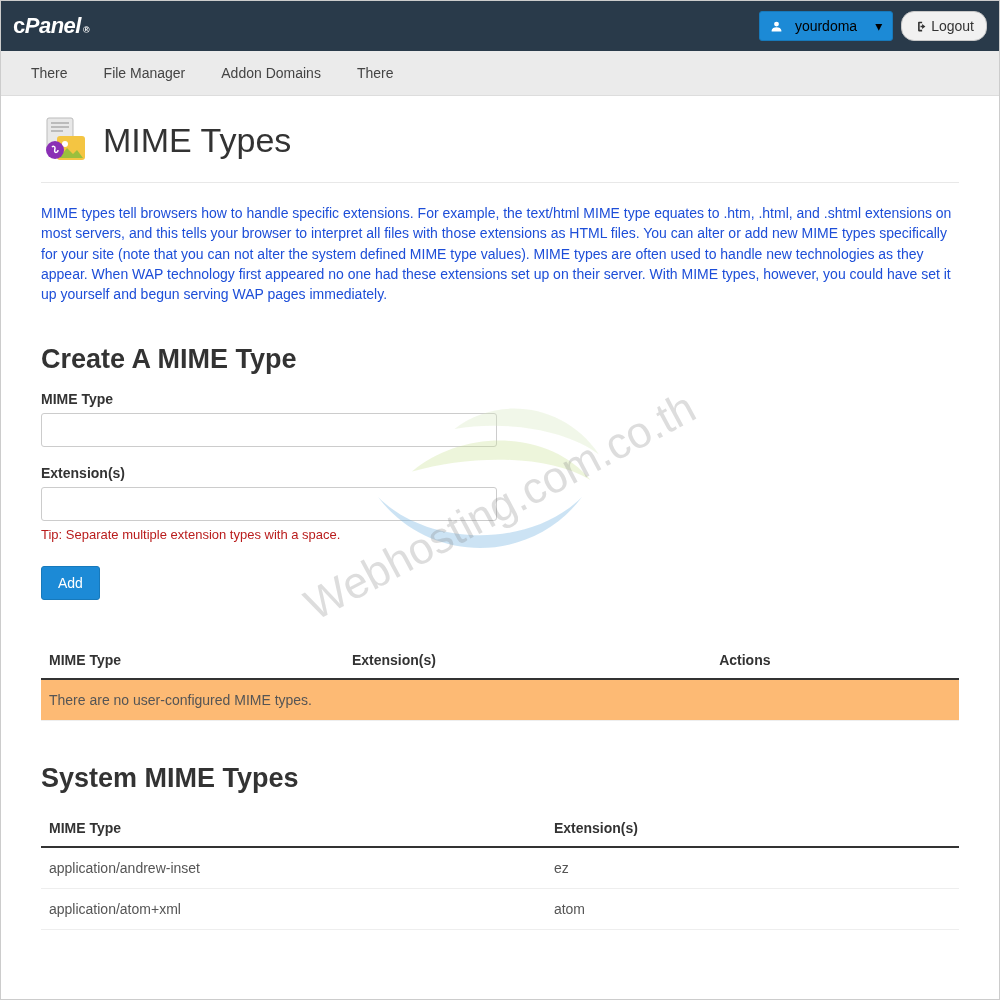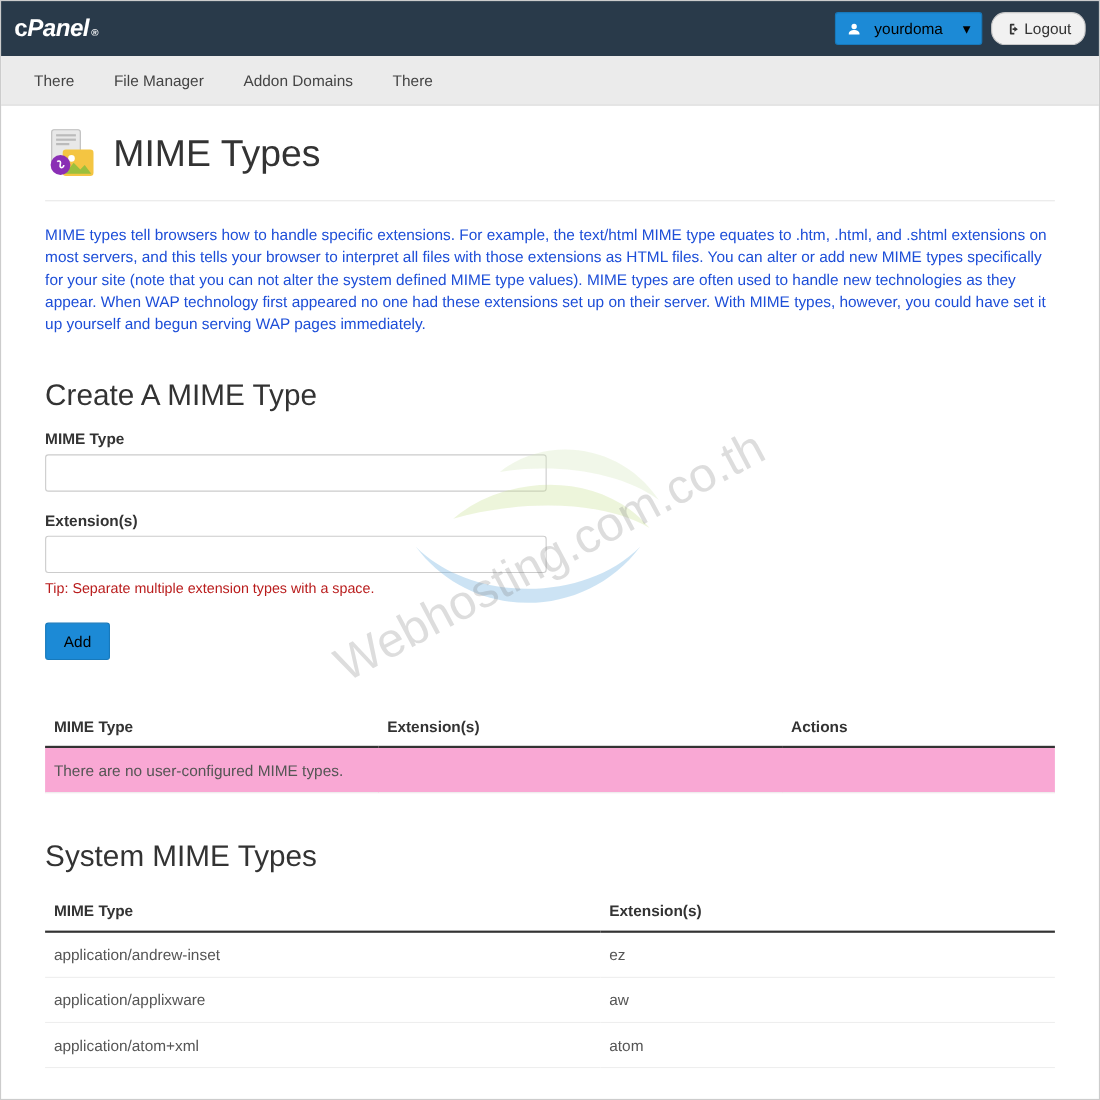--- a/index.html
+++ b/index.html
@@ -19,35 +19,35 @@
 .navbar { background: #ebebeb; border-bottom: 1px solid #ddd; display: flex; padding: 0 12px; }
 .nav-item { padding: 14px 18px; color: #444; cursor: pointer; font-size: 14px; }
 
 .content { padding: 20px 40px; }
 .page-header { display: flex; align-items: center; gap: 14px; border-bottom: 1px solid #e8e8e8; padding-bottom: 18px; margin-bottom: 20px; }
 .page-icon { width: 48px; height: 48px; position: relative; }
 .page-title { font-size: 34px; font-weight: 400; color: #333; }
 
 .intro { color: #1d4ed8; line-height: 1.45; margin-bottom: 40px; }
 
-h2.section-title { font-size: 27px; font-weight: 400; color: #333; margin-bottom: 16px; margin-top: 10px; }
+h2.section-title { font-size: 27px; font-weight: 700; color: #333; margin-bottom: 16px; margin-top: 10px; }
 
 .form-group { margin-bottom: 18px; }
 .form-label { font-weight: 700; display: block; margin-bottom: 6px; }
 .form-input { width: 456px; max-width: 100%; padding: 8px 10px; border: 1px solid #ccc; border-radius: 3px; font-size: 14px; }
 .tip { color: #b91c1c; font-size: 13px; margin-top: 6px; }
 
-.btn-primary { background: #1c8ad6; border: 1px solid #1779bb; color: #000000; padding: 8px 16px; border-radius: 3px; font-size: 14px; cursor: pointer; margin-top: 6px; }
+.btn-primary { background: #1c8ad6; border: 1px solid #1779bb; color: #ffffff; padding: 8px 16px; border-radius: 3px; font-size: 14px; cursor: pointer; margin-top: 6px; }
 
 .section-gap { margin-top: 42px; }
 
 table.data { width: 100%; border-collapse: collapse; margin-top: 8px; }
 table.data th { text-align: left; font-weight: 700; padding: 10px 8px; border-bottom: 2px solid #333; font-size: 14px; }
 table.data td { padding: 12px 8px; border-bottom: 1px solid #eee; color: #555; }
-.empty-row td { background: #f9a8d4; padding: 12px 10px; }
+.empty-row td { background: #fdba74; padding: 12px 10px; }
 
 .watermark { position: absolute; left: 50%; top: 50%; transform: translate(-50%, -38%) rotate(-28deg); font-size: 44px; color: rgba(120,120,120,0.25); font-weight: 400; pointer-events: none; white-space: nowrap; z-index: 999; }
 .wm-circle { position: absolute; left: 48%; top: 48%; transform: translate(-50%,-50%); width: 340px; height: 340px; pointer-events: none; opacity: 0.35; z-index: 998; }
 
 svg.mime-icon { width: 48px; height: 48px; }
 svg.user-icon, svg.logout-icon { width: 13px; height: 13px; }
 </style>
 </head>
 <body>
 
@@ -145,24 +145,20 @@
         <th style="width:55%">MIME Type</th>
         <th>Extension(s)</th>
       </tr>
     </thead>
     <tbody id="system-rows">
         <tr>
           <td>application/andrew-inset</td>
           <td>ez</td>
         </tr>
         <tr>
-          <td>application/applixware</td>
-          <td>aw</td>
-        </tr>
-        <tr>
           <td>application/atom+xml</td>
           <td>atom</td>
         </tr>
       </tbody>
   </table>
 
 </div>
 
 <svg class="wm-circle" viewBox="0 0 200 200">
   <path d="M40 110 C 70 150, 130 150, 160 110 C 130 140, 70 140, 40 110 Z" fill="#6fb1e0"></path>

